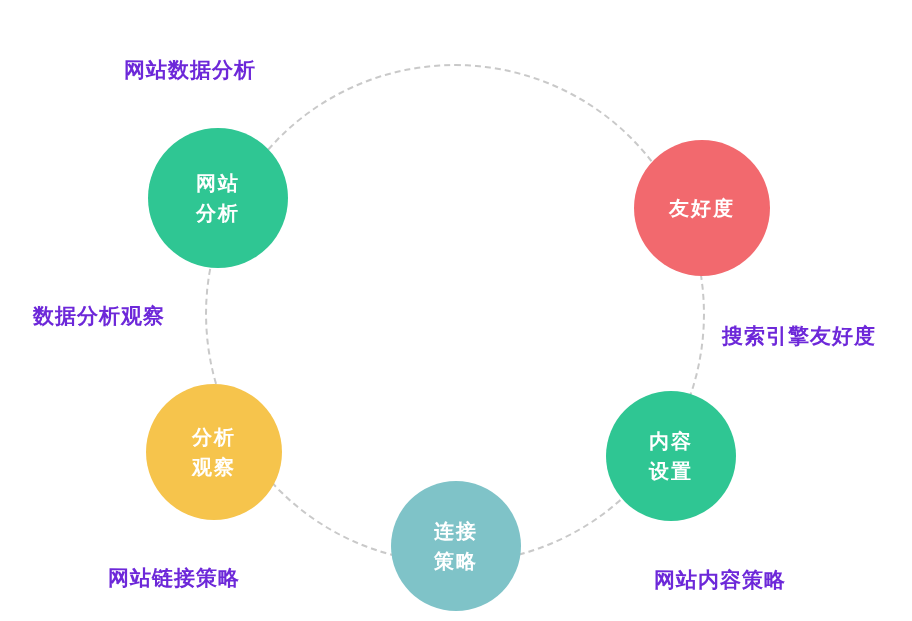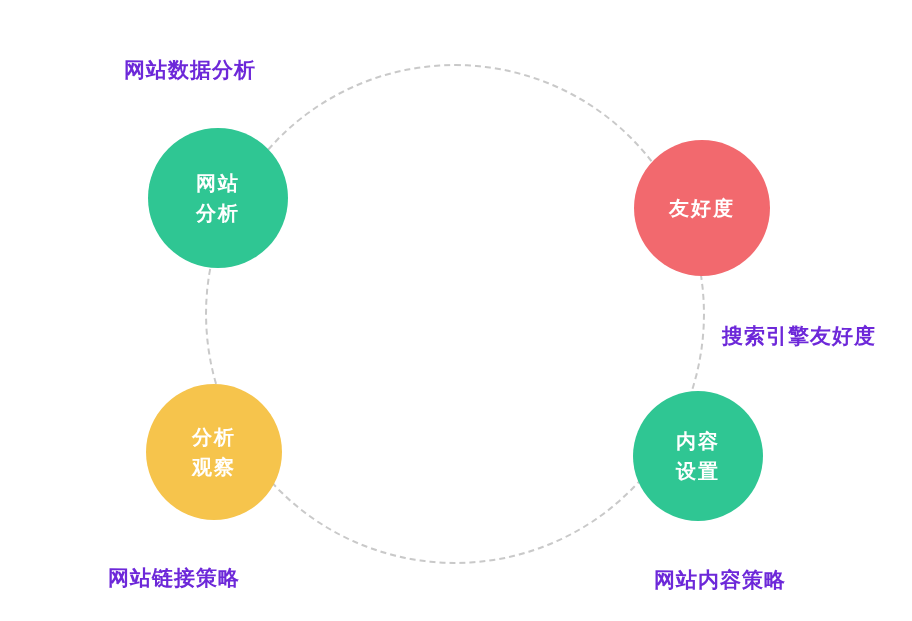--- a/index.html
+++ b/index.html
@@ -48,21 +48,21 @@
     width: 205px;
     height: 205px;
     font-size: 54px;
     font-weight: bold;
     letter-spacing: 1px;
   }
   .n-keywords            { left: 385px; top: 2px;   width: 140px; height: 140px; }
   .n-site-analysis       { left: 148px; top: 128px; width: 140px; height: 140px; }
   .n-friendliness        { left: 634px; top: 140px; width: 136px; height: 136px; }
   .n-analysis-observation{ left: 146px; top: 384px; width: 136px; height: 136px; }
-  .n-content-settings    { left: 633px; top: 391px; width: 130px; height: 130px; }
+  .n-content-settings    { left: 606px; top: 391px; width: 130px; height: 130px; }
   .n-link-strategy       { left: 391px; top: 481px; width: 130px; height: 130px; }
   .outer-label {
     position: absolute;
     font-size: 21px;
     font-weight: bold;
     color: #6d28d9;
     letter-spacing: 1px;
     z-index: 3;
     white-space: nowrap;
   }
@@ -94,24 +94,29 @@
   <div class="circle node n-analysis-observation" style="background-color: rgb(246, 196, 76);">
     <div>分析</div>
     <div>观察</div>
   </div>
 
   <div class="circle node n-content-settings" style="background-color: rgb(47, 198, 147);">
     <div>内容</div>
     <div>设置</div>
   </div>
 
+  <div class="circle node n-link-strategy" style="background-color: rgb(127, 195, 200);">
+    <div>连接</div>
+    <div>策略</div>
+  </div>
 
   <div class="outer-label l-top-left">网站数据分析</div>
 
 
+  <div class="outer-label l-mid-left">数据分析观察</div>
 
   <div class="outer-label l-mid-right">搜索引擎友好度</div>
 
   <div class="outer-label l-bottom-left">网站链接策略</div>
 
   <div class="outer-label l-bottom-right">网站内容策略</div>
 
 </div>
 
 </body></html>

